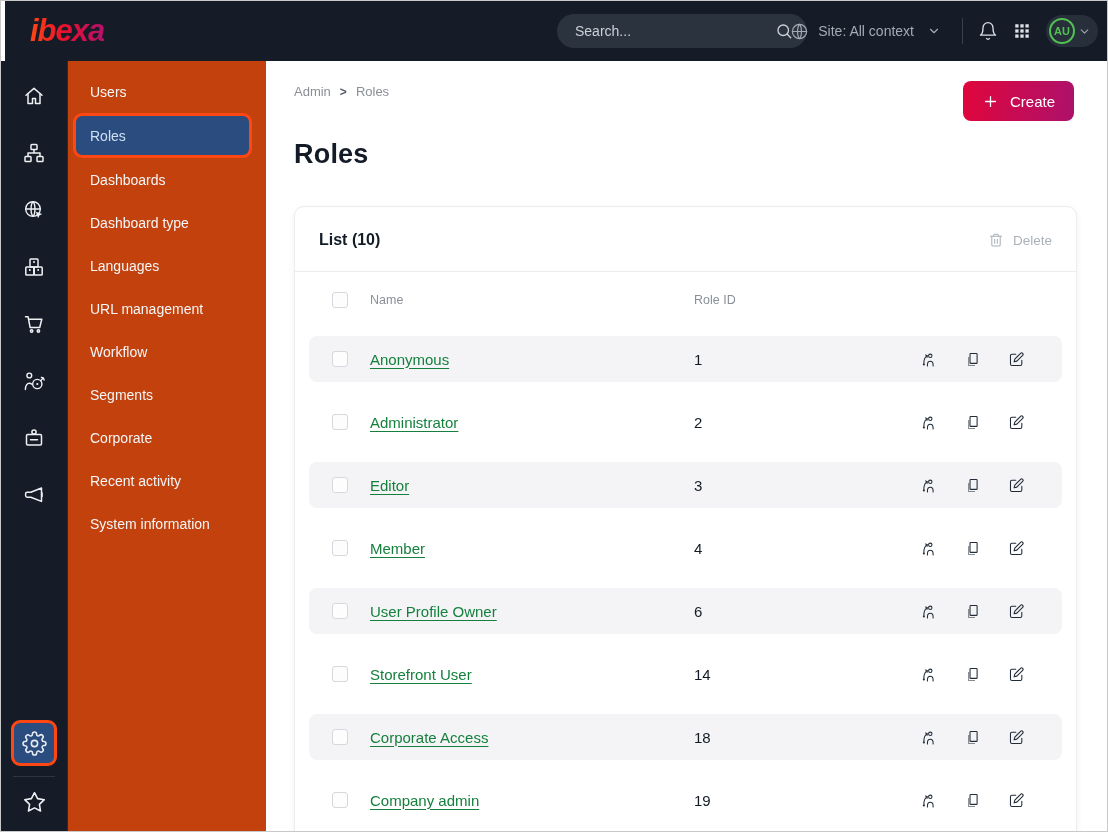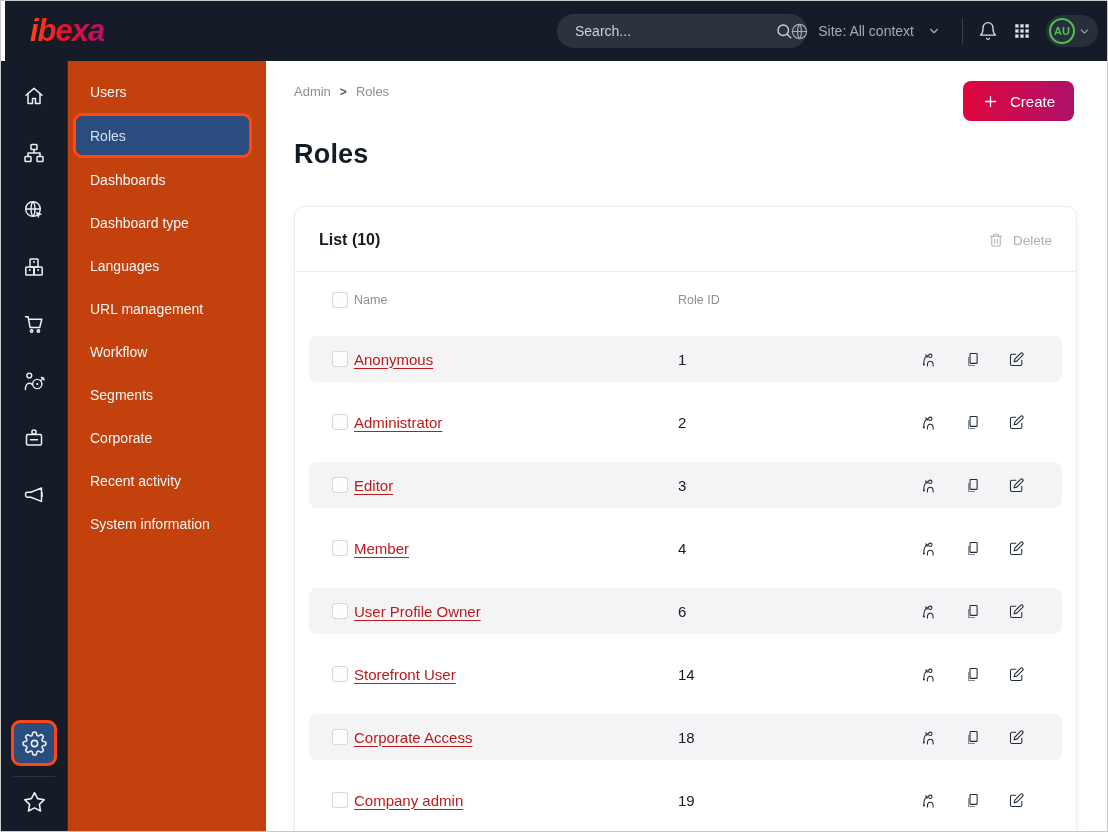--- a/index.html
+++ b/index.html
@@ -142,23 +142,23 @@
     display:flex; align-items:center; height:46px; border-radius:8px;
     margin-bottom:17px;
   }
   .rows-container .row:nth-child(odd) { background:#f4f4f6; }
 
   .cell-check { margin-left:23px; flex:0 0 16px; display:flex; }
   .checkbox {
     width:16px; height:16px; border:1px solid #d5d8dc; border-radius:3px;
     background:#fdfdfe; cursor:pointer; display:inline-block;
   }
-  .cell-name { margin-left:6px; flex:0 0 324px; font-size:15px; }
+  .cell-name { margin-left:22px; flex:0 0 324px; font-size:15px; }
   .cell-name a {
-    color:#b91c1c; text-decoration:underline; text-underline-offset:3px; cursor:pointer;
+    color:#15803d; text-decoration:underline; text-underline-offset:3px; cursor:pointer;
   }
   .table-header .cell-name { font-size:12.5px; }
   .cell-id { flex:1; font-size:15px; color:#131c26; }
   .table-header .cell-id { font-size:12.5px; color:#8a9097; }
   .cell-actions { display:flex; gap:27px; margin-right:37px; }
   .action-icon { color:#222c38; cursor:pointer; display:flex; }
 
   svg { display:block; }
 </style>
 </head>

